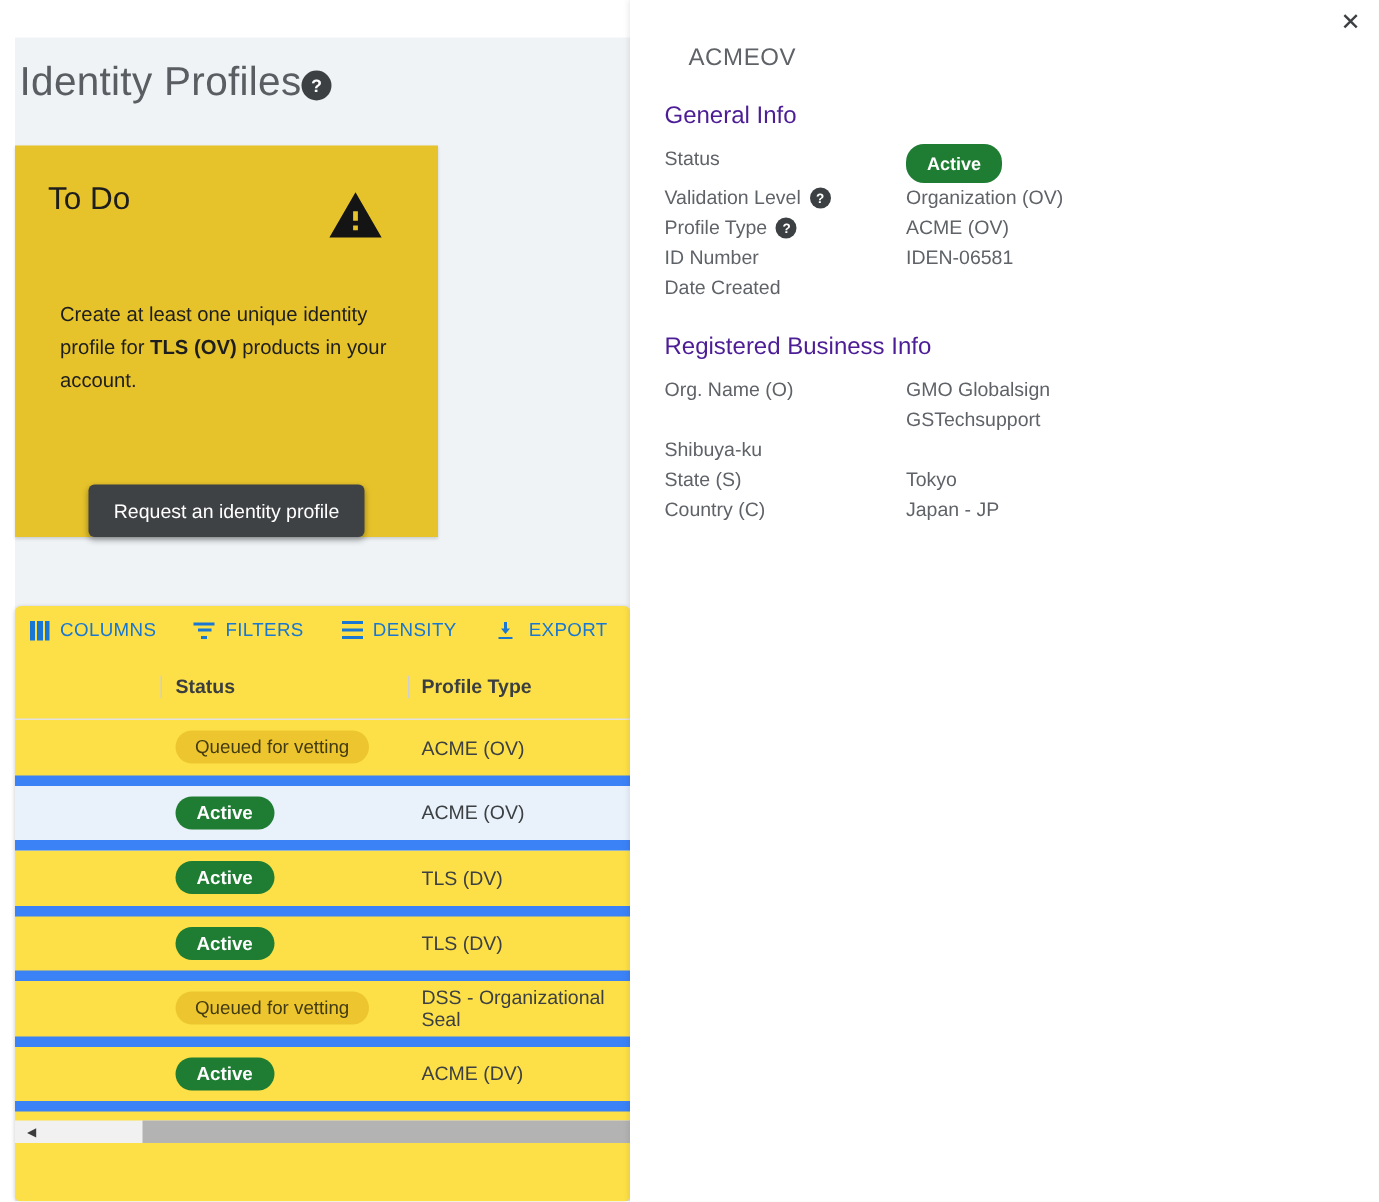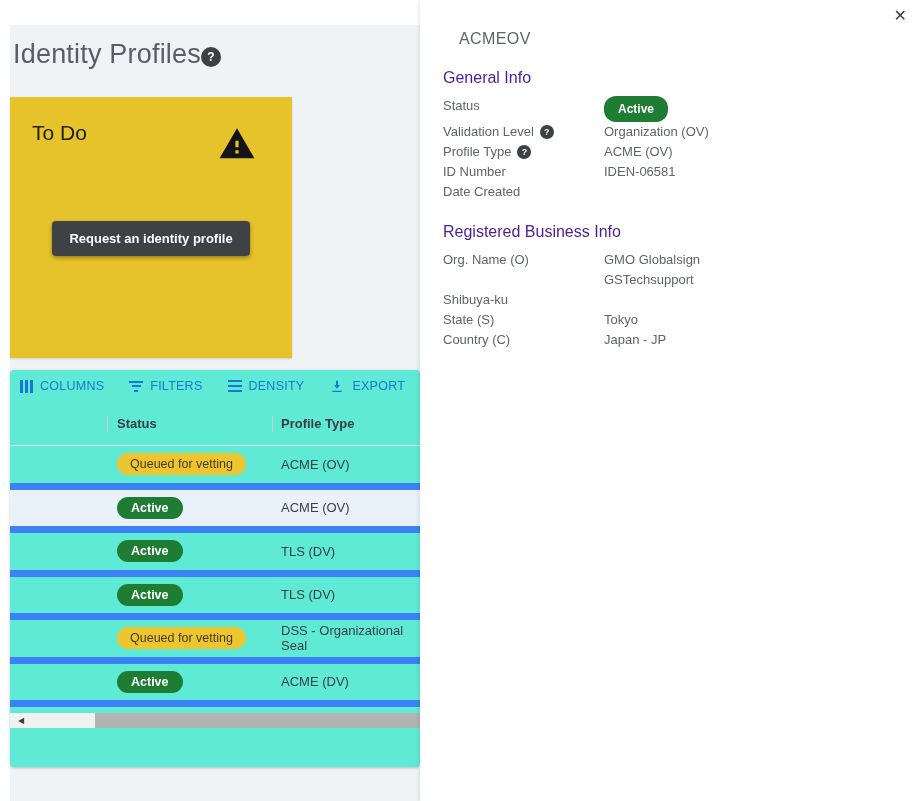--- a/index.html
+++ b/index.html
@@ -20,24 +20,24 @@
   .help-icon.lg{width:20px;height:20px;font-size:12px;font-weight:700;margin-top:5px;}
   .help-icon.sm{width:14px;height:14px;font-size:9px;font-weight:700;}
 
   
   .todo-card{position:absolute;left:0;top:72px;width:282px;height:261px;background:var(--card-yellow);padding:24px 22px;box-shadow:0 1px 2px rgba(0,0,0,.15);}
   .todo-head{display:flex;justify-content:space-between;align-items:flex-start;}
   .todo-title{font-size:21px;font-weight:500;color:#1d1d1d;}
   .warning-icon{width:42px;height:38px;fill:#141414;margin:4px 12px 0 0;}
   .todo-msg{margin:36px 6px 0 8px;font-size:13.5px;line-height:1.62;color:#1e1e1e;}
   .todo-msg b{font-weight:700;}
-  .todo-btn{display:block;margin:58px auto 0;background:var(--button-dark);color:#fff;border:none;border-radius:4px;padding:10px 17px;font-size:13px;font-weight:700;box-shadow:0 2px 4px rgba(0,0,0,.35);cursor:pointer;font-family:inherit;}
-
-  
-  .table-card{position:absolute;left:0;top:345px;width:410px;height:397px;background:#5eead4;border-radius:4px;box-shadow:0 1px 3px rgba(0,0,0,.22);overflow:hidden;}
+  .todo-btn{display:block;margin:58px auto 0;background:var(--button-dark);color:#fff;border:none;border-radius:4px;padding:10px 17px;font-size:13px;font-weight:400;box-shadow:0 2px 4px rgba(0,0,0,.35);cursor:pointer;font-family:inherit;}
+
+  
+  .table-card{position:absolute;left:0;top:379px;width:410px;height:397px;background:#fde047;border-radius:4px;box-shadow:0 1px 3px rgba(0,0,0,.22);overflow:hidden;}
   .toolbar{display:flex;align-items:center;gap:25px;height:32px;padding-left:10px;}
   .tb-btn{display:inline-flex;align-items:center;gap:7px;background:none;border:none;color:var(--accent-blue);font-size:12.5px;font-weight:500;letter-spacing:.25px;padding:0;cursor:pointer;font-family:inherit;}
   .icon-columns{width:13px;height:13px;background:linear-gradient(90deg,var(--accent-blue) 0 3.5px,transparent 3.5px 5px,var(--accent-blue) 5px 8.5px,transparent 8.5px 10px,var(--accent-blue) 10px 13px);}
   .icon-stack{display:inline-flex;flex-direction:column;align-items:center;gap:2.5px;}
   .icon-stack i{display:block;height:2px;background:var(--accent-blue);}
   .icon-filters i:nth-child(1){width:14px;} .icon-filters i:nth-child(2){width:9px;} .icon-filters i:nth-child(3){width:4px;}
   .icon-density i{width:14px;height:2.5px;}
   .icon-export{width:16px;height:16px;fill:var(--accent-blue);}
 
   .thead{display:flex;align-items:center;height:44px;border-bottom:1px solid #e2e2e2;font-size:13px;font-weight:700;color:#3a3e41;}
@@ -77,20 +77,21 @@
       <span class="help-icon lg">?</span>
     </div>
 
     <div class="todo-card">
       <div class="todo-head">
         <span class="todo-title">To Do</span>
         <svg class="warning-icon" viewBox="0 0 24 24" aria-hidden="true">
           <path fill-rule="evenodd" d="M1 21h22L12 2 1 21zm12-3h-2v-2h2v2zm0-4h-2v-4h2v4z"></path>
         </svg>
       </div>
+      <p class="todo-msg"><span>Create at least one unique identity profile for </span><b>TLS (OV)</b><span> products in your account.</span></p>
       <button class="todo-btn">Request an identity profile</button>
     </div>
 
     <div class="table-card">
 
       <div class="toolbar">
         <button class="tb-btn">
           <span class="icon-columns"></span>
           <span>COLUMNS</span>
         </button>

